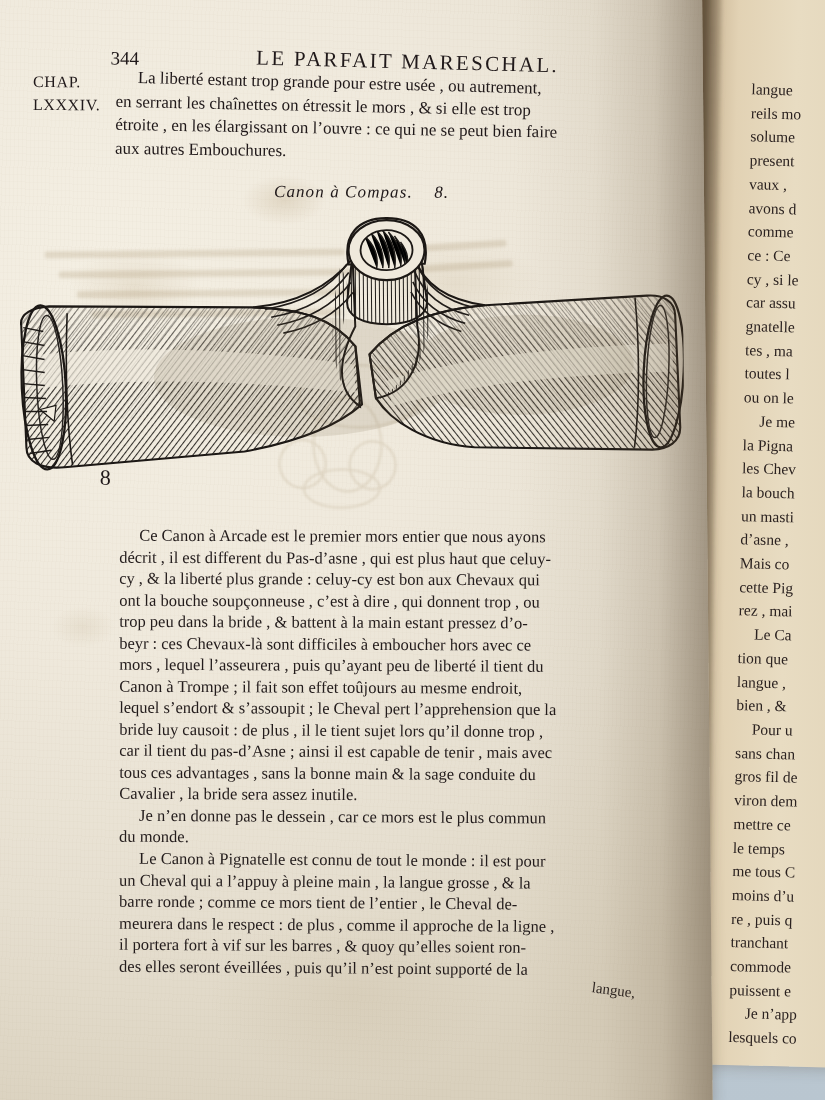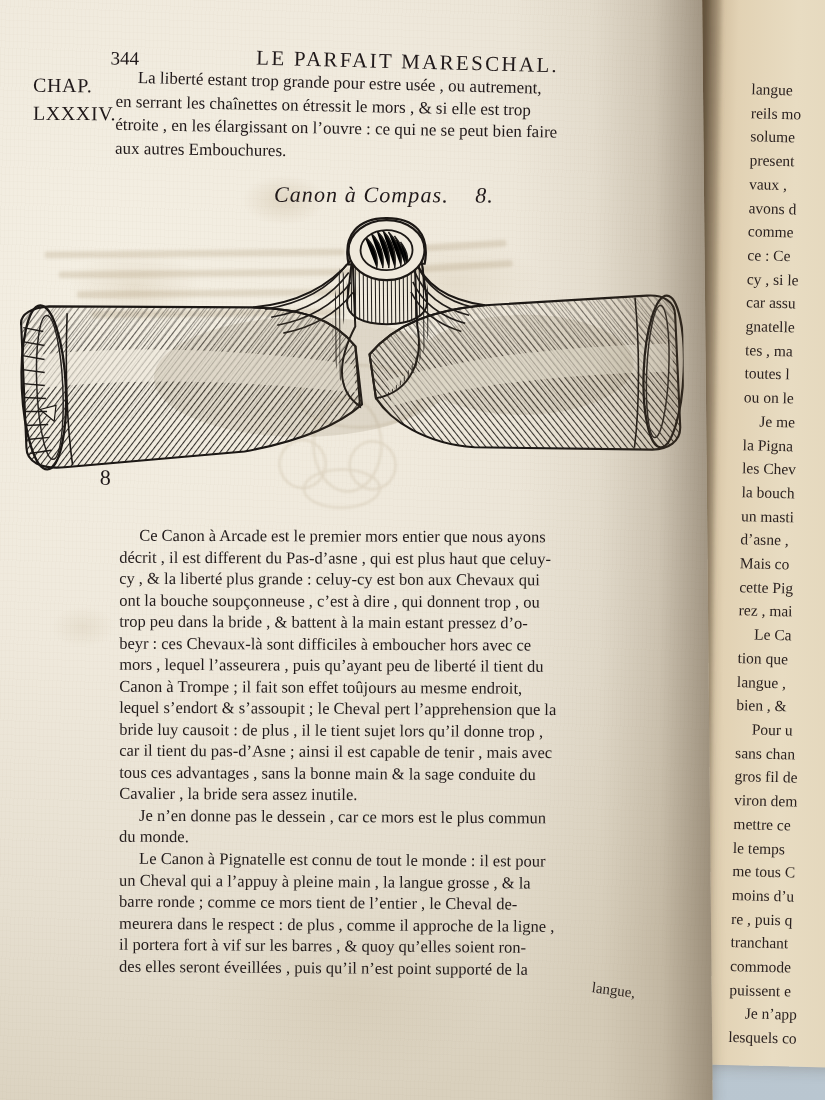--- a/index.html
+++ b/index.html
@@ -135,21 +135,21 @@
   }
   .folio {
     left: 128px;
     top: 61px;
     font-size: 19px;
     transform: rotate(1.2deg);
   }
   .chap-note {
     left: 50px;
     top: 84px;
-    font-size: 20px;
+    font-size: 16px;
     line-height: 1.42;
     letter-spacing: .6px;
     transform: rotate(0.9deg);
   }
   .chap-note div { white-space: nowrap; }
 
   
   .head-para {
     left: 133px;
     top: 84px;
@@ -162,21 +162,21 @@
   .head-para .l { white-space: nowrap; display: block; }
   
   .head-para .l:nth-child(1) { transform: rotate(0.9deg); }
   .head-para .l:nth-child(2) { transform: rotate(0.6deg); }
   .head-para .l:nth-child(3) { transform: rotate(0.4deg); }
   .head-para .l:nth-child(4) { transform: rotate(0.2deg); }
 
   .fig-caption {
     left: 290px;
     top: 198px;
-    font-size: 22px;
+    font-size: 17px;
     font-style: italic;
     letter-spacing: 1.1px;
     transform: rotate(0.8deg);
     white-space: nowrap;
   }
   .fig-number {
     left: 113px;
     top: 478px;
     font-size: 22px;
     transform: rotate(1deg);

